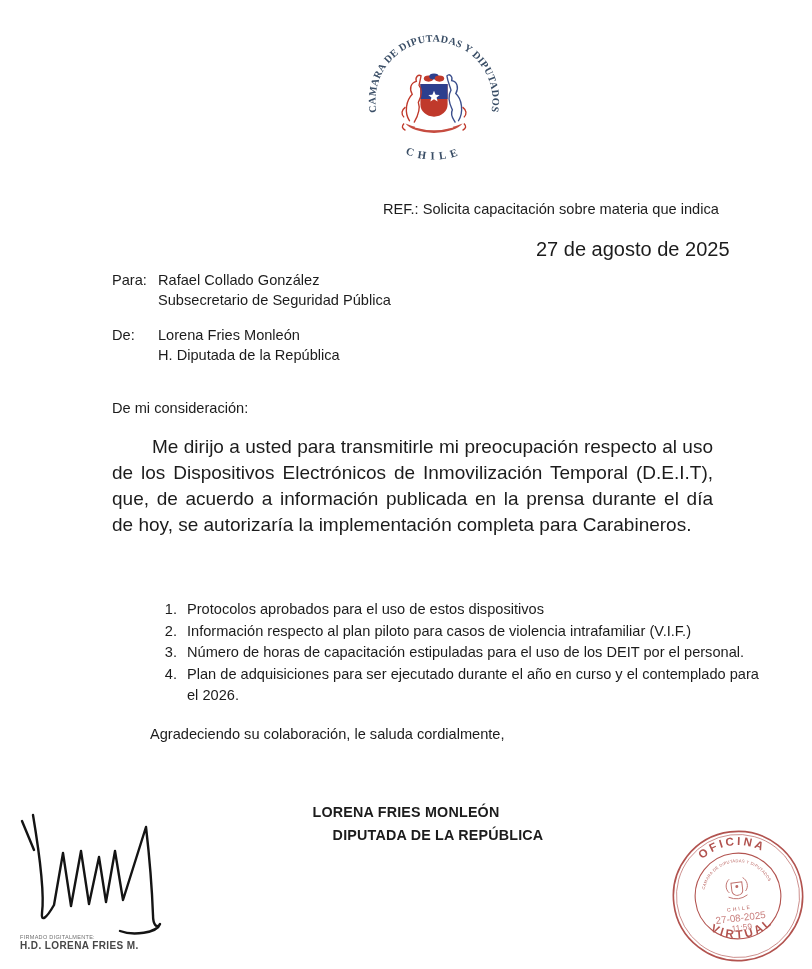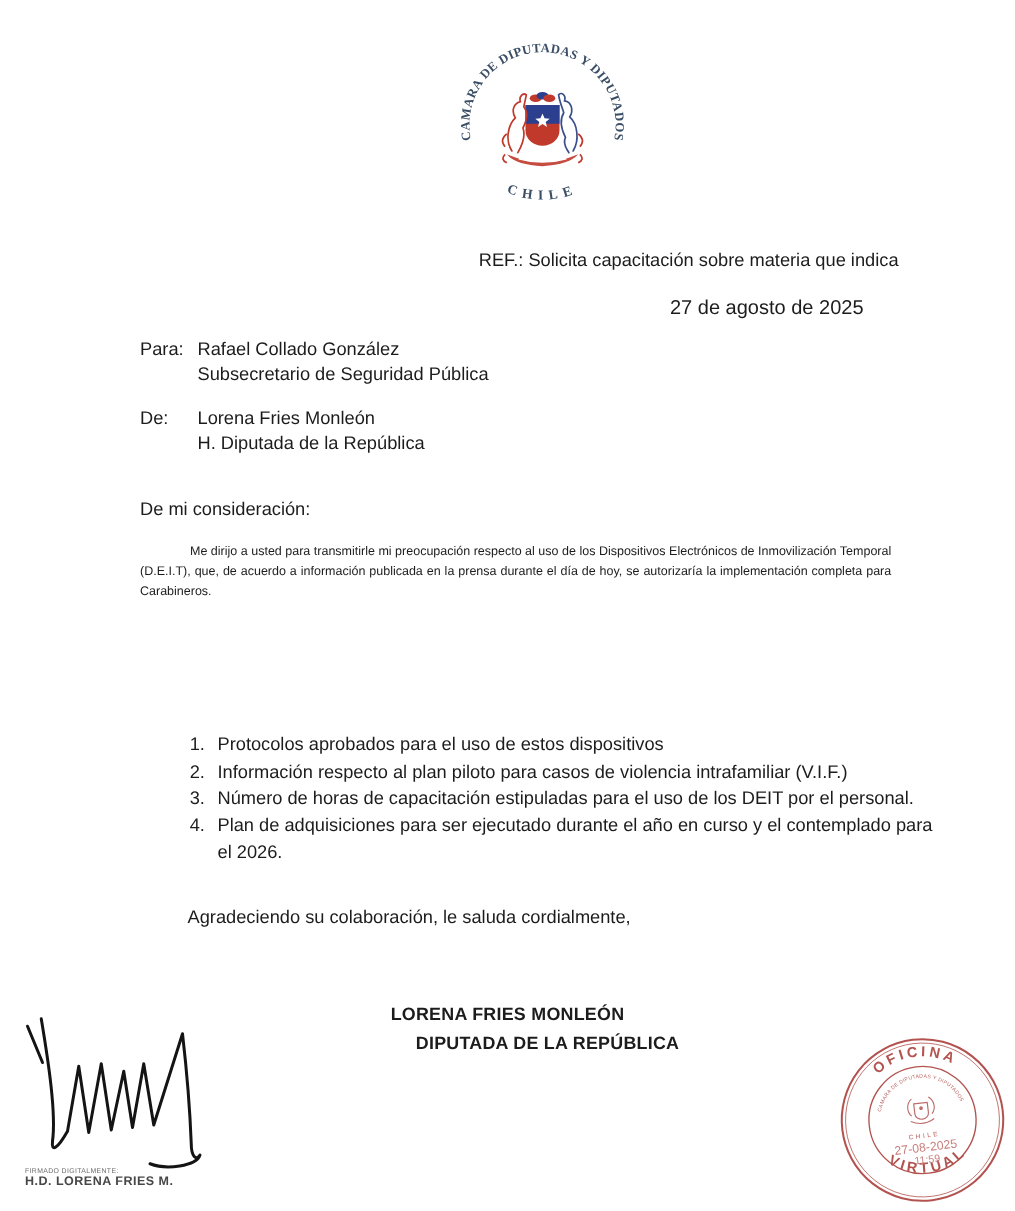--- a/index.html
+++ b/index.html
@@ -12,44 +12,44 @@
     color: #1c1c1c;
     overflow: hidden;
   }
   .abs { position: absolute; }
 
   
   .logo { left: 366px; top: 30px; width: 136px; height: 138px; }
 
   
   .ref-line  { left: 383px; top: 201px; font-size: 14.6px; white-space: nowrap; }
-  .date-line { left: 536px; top: 238px; font-size: 16px; white-space: nowrap; }
+  .date-line { left: 536px; top: 238px; font-size: 20px; white-space: nowrap; }
 
   
   .addr-block { left: 112px; width: 480px; font-size: 14.6px; line-height: 20px; display: grid; grid-template-columns: 46px 1fr; }
   .addr-para { top: 270px; }
   .addr-de   { top: 325px; }
   .addr-label { }
   .addr-lines { }
 
   .salutation { left: 112px; top: 400px; font-size: 14.6px; }
 
   .body-par {
     left: 112px; width: 601px;
-    font-size: 10px; line-height: 16px;
+    font-size: 19px; line-height: 26px;
     text-align: justify;
     text-indent: 40px;
     margin: 0;
   }
   .par1 { top: 434px; }
   .par2 { top: 507px; }
 
   ol.req-list {
     left: 112px; top: 582px; width: 590px;
-    margin: 4px; padding-left: 52px;
+    margin: 17px; padding-left: 52px;
     font-size: 14.6px; line-height: 21.5px;
     position: absolute;
   }
   ol.req-list li { padding-left: 6px; text-align: left; }
 
   .closing { left: 112px; top: 726px; font-size: 14.6px; margin-left: 38px; }
 
   .sig-name  { left: 0; top: 804px; width: 812px; text-align: center; font-weight: bold; font-size: 14.3px; letter-spacing: .2px; }
   .sig-title { left: 0; top: 827px; width: 812px; text-align: center; font-weight: bold; font-size: 14.3px; letter-spacing: .2px; padding-left: 32px; }
 

